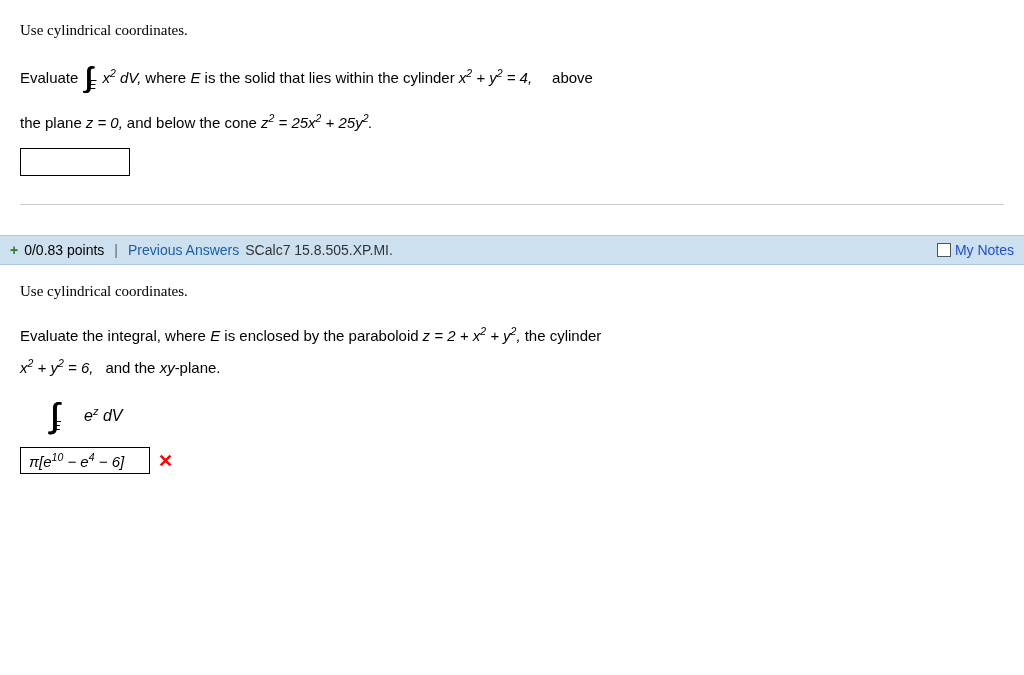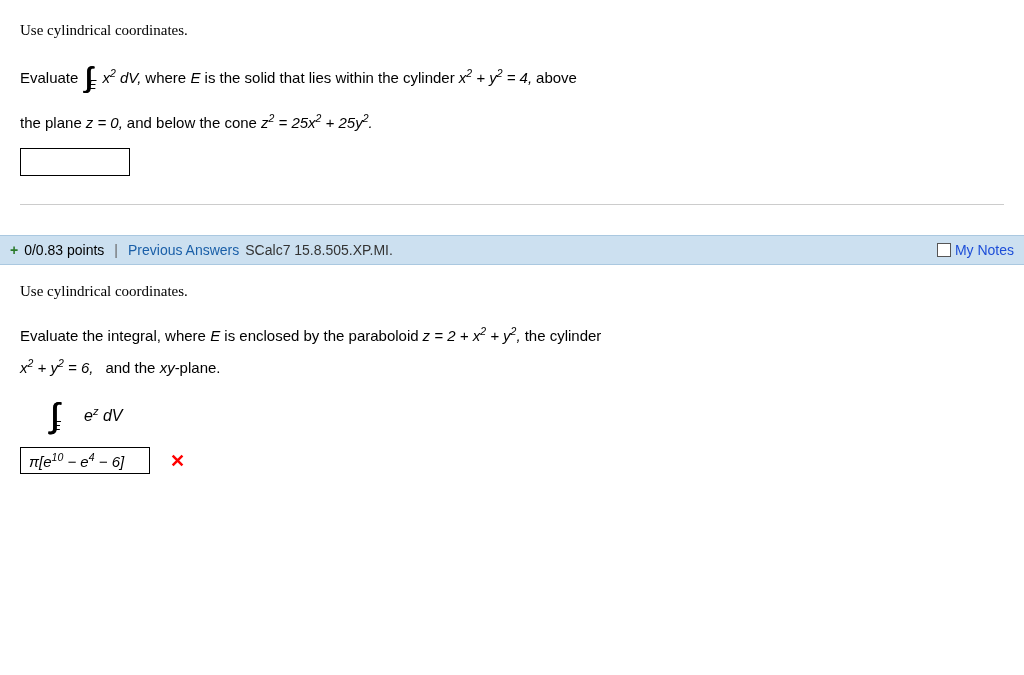--- a/index.html
+++ b/index.html
@@ -116,21 +116,21 @@
     .integral-display {
       display: flex;
       align-items: center;
       margin: 14px 0 14px 30px;
       font-size: 15px;
     }
 
     .answer-row {
       display: flex;
       align-items: center;
-      gap: 20px;
+      gap: 8px;
       margin-top: 4px;
     }
 
     .answer-filled {
       border: 1px solid #000;
       padding: 3px 8px;
       font-size: 15px;
       font-style: italic;
       min-width: 130px;
       display: inline-flex;
@@ -161,21 +161,21 @@
       <span>Use cylindrical coordinates.</span>
     </div>
 
     <div class="math-row">
       <span style="font-size:15px; margin-right:6px;">Evaluate</span>
 
       <span style="font-size:28px; letter-spacing:-7px; font-style:normal;">∫∫∫</span>
       <span style="font-size:12px; font-style:italic; margin-top:14px; margin-right:4px; margin-left:2px;">E</span>
       <span style="font-style:italic; font-size:15px; margin-left:2px; margin-right:4px;"><i>x</i><sup>2</sup> d<i>V</i>,</span>
       <span style="margin-right:4px;">where <i>E</i> is the solid that lies within the cylinder</span>
-      <span style="font-style:italic; margin-right:4px;"><i>x</i><sup>2</sup> + <i>y</i><sup>2</sup> = 4,</span>
+      <span style="font-style:italic; margin-right:20px;"><i>x</i><sup>2</sup> + <i>y</i><sup>2</sup> = 4,</span>
       <span>above</span>
     </div>
 
     <div class="math-row" style="margin-top:2px;">
       <span style="margin-right:4px;">the plane</span>
       <span style="font-style:italic; margin-right:4px;"><i>z</i> = 0,</span>
       <span style="margin-right:4px;">and below the cone</span>
       <span style="font-style:italic;"><i>z</i><sup>2</sup> = 25<i>x</i><sup>2</sup> + 25<i>y</i><sup>2</sup>.</span>
     </div>
 

